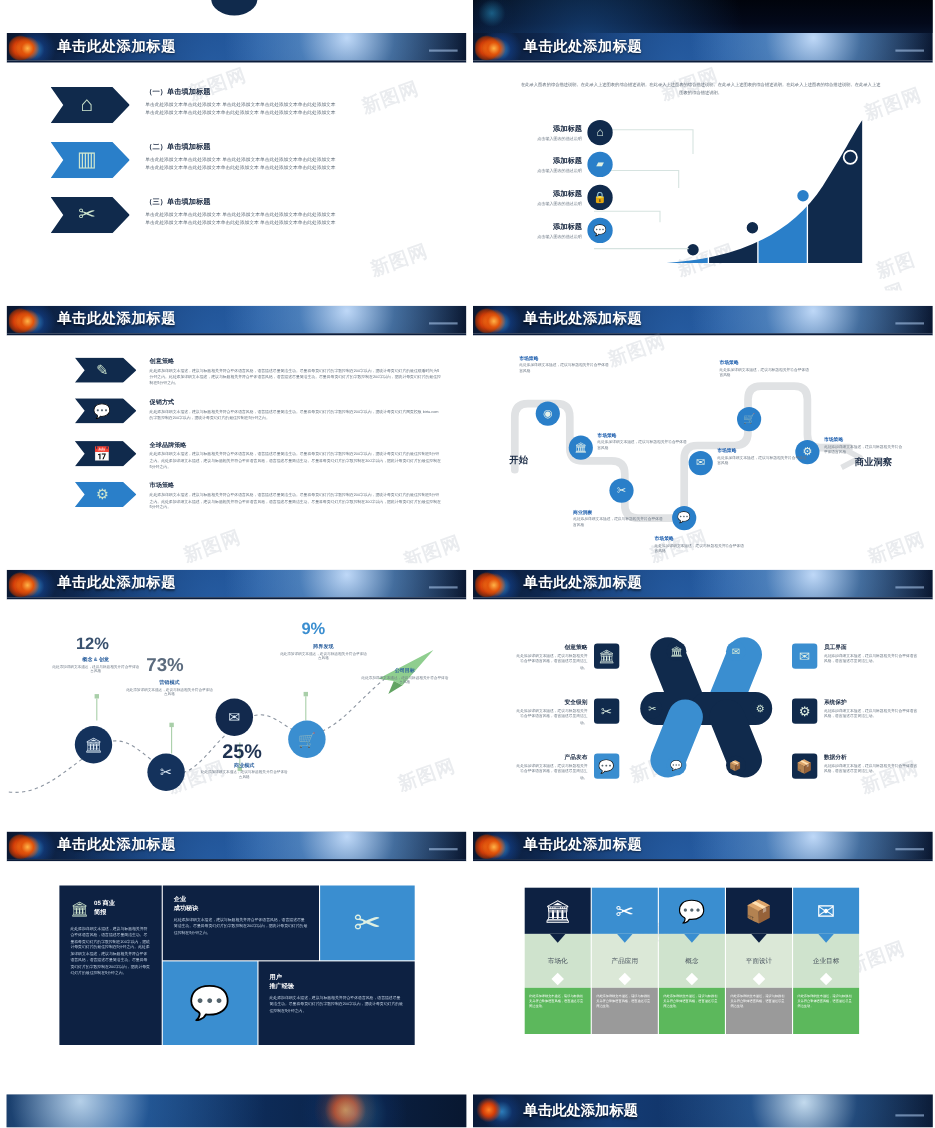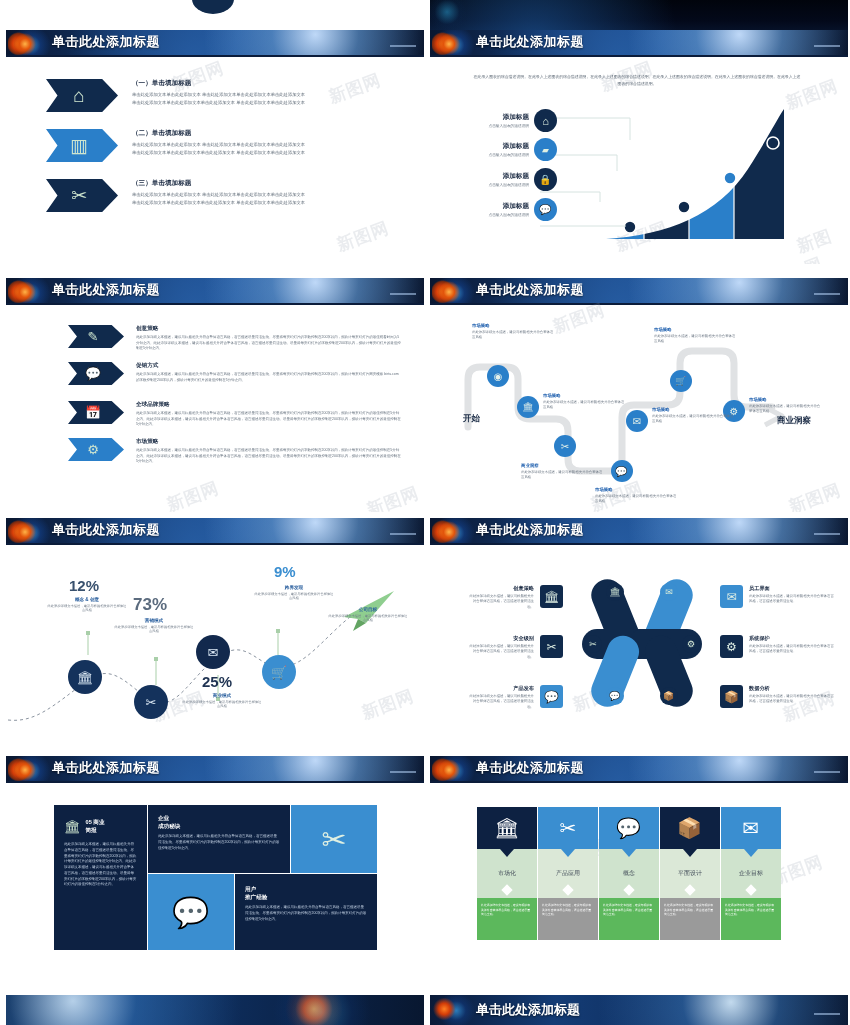--- a/index.html
+++ b/index.html
@@ -415,21 +415,21 @@
         <div class="t">概念 &amp; 创意</div>
         <div class="d">此处添加详细文本描述，建议与标题相关并符合整体语言风格</div>
       </div>
 
       <div class="s5-pct" style="left:127px; top:50px; font-size:17px; color:#5b6b7e;">73%</div>
       <div class="s5-lab" style="left:108px; top:73px;">
         <div class="t">营销模式</div>
         <div class="d">此处添加详细文本描述，建议与标题相关并符合整体语言风格</div>
       </div>
 
-      <div class="s5-pct" style="left:196px; top:128px; font-size:15px; color:#1f3352;">25%</div>
+      <div class="s5-pct" style="left:196px; top:128px; font-size:18px; color:#1f3352;">25%</div>
       <div class="s5-lab" style="left:176px; top:148px;">
         <div class="t">商业模式</div>
         <div class="d">此处添加详细文本描述，建议与标题相关并符合整体语言风格</div>
       </div>
 
       <div class="s5-pct" style="left:268px; top:18px; font-size:15px; color:#3a8ed0;">9%</div>
       <div class="s5-lab" style="left:248px; top:40px;">
         <div class="t">跨界发现</div>
         <div class="d">此处添加详细文本描述，建议与标题相关并符合整体语言风格</div>
       </div>

